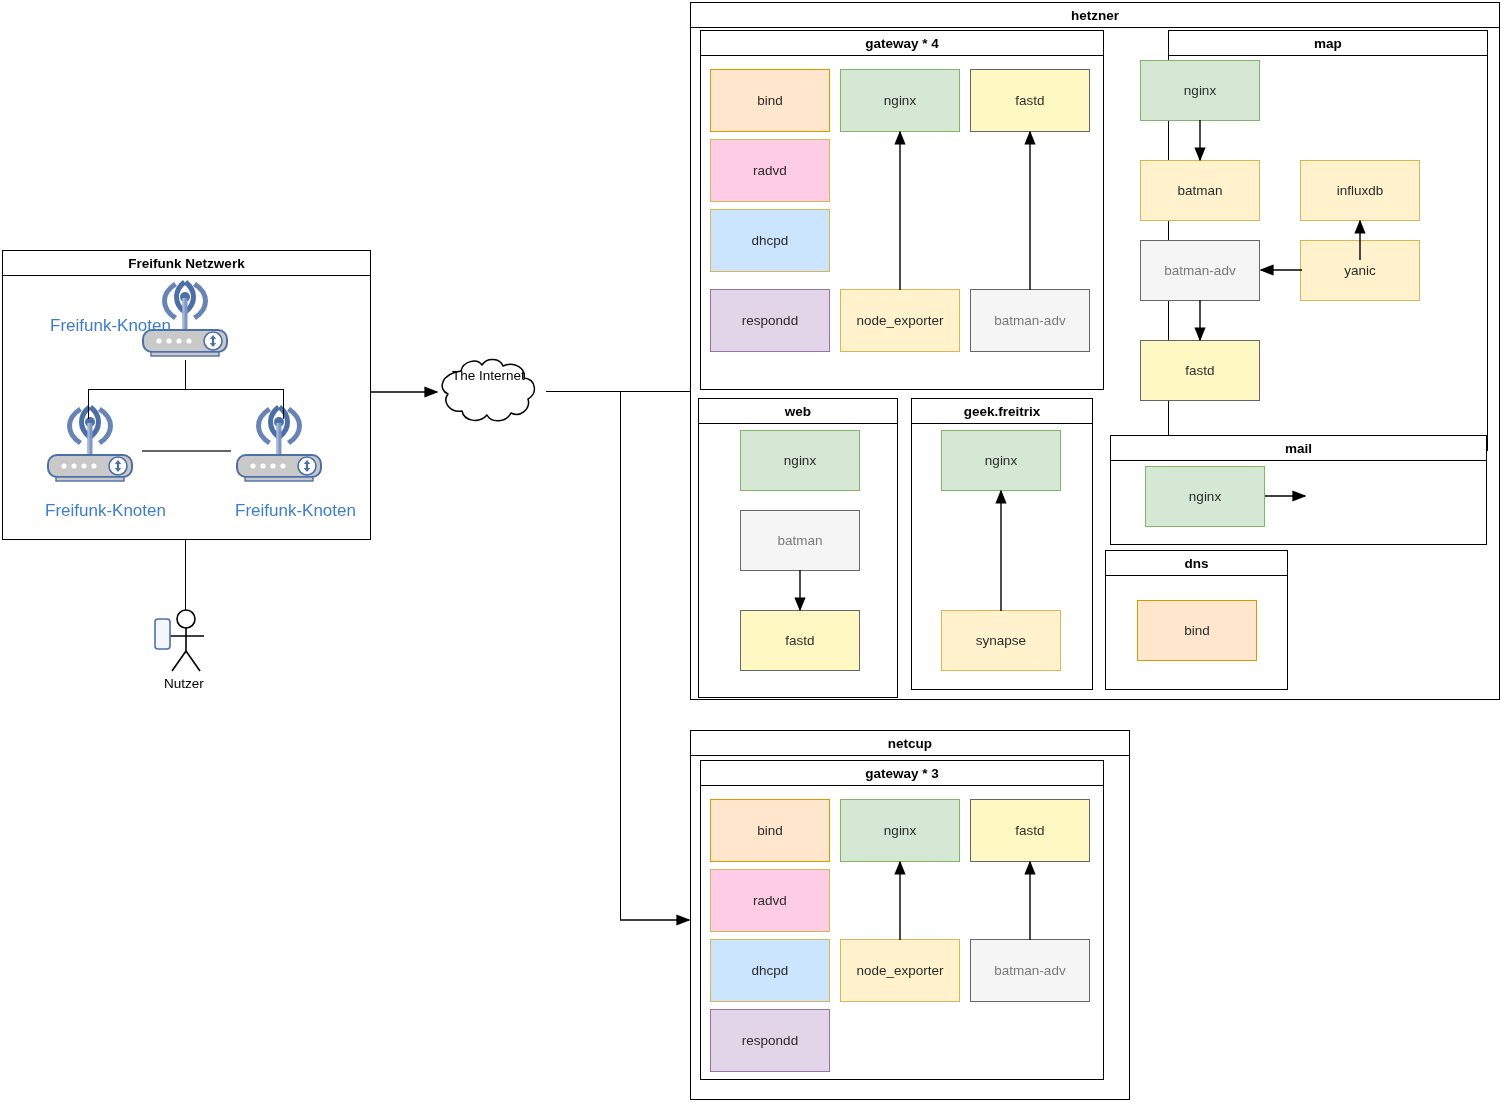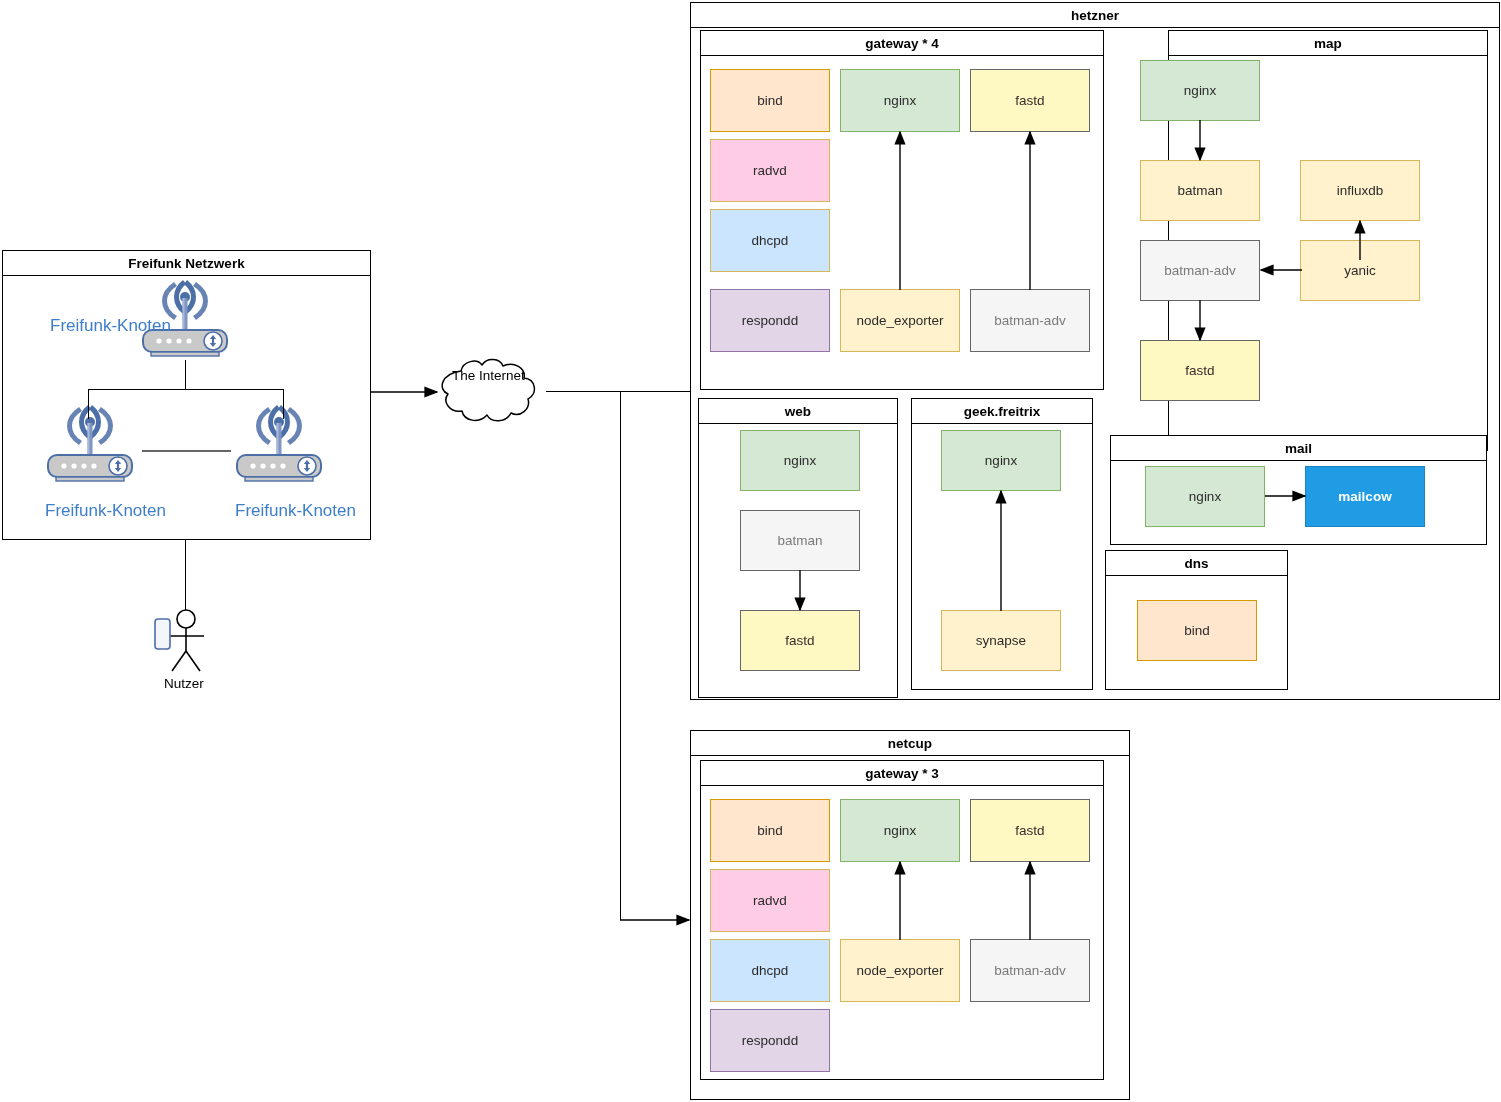--- a/index.html
+++ b/index.html
@@ -309,21 +309,20 @@
         <marker id="a10" markerWidth="10" markerHeight="8" refX="9" refY="4" orient="auto">
       <path d="M0,0 L10,4 L0,8 z" fill="#000"></path>
         </marker>
       </defs>
   </svg>
 
   <div class="abs group" style="left:1110px;top:435px;width:377px;height:110px;">
     <div class="grp-title">mail</div>
   </div>
   <div class="abs node n-green" style="left:1145px;top:466px;width:120px;height:61px;">nginx</div>
-  <div class="abs node n-cyan" style="left:1305px;top:466px;width:120px;height:61px;">mailcow</div>
   <svg class="abs" style="left:1263px;top:489px;" width="46" height="16">
     <line x1="2" y1="7" x2="42" y2="7" stroke="#000" stroke-width="1.4" marker-end="url(#a11)"></line>
     <defs>
         <marker id="a11" markerWidth="10" markerHeight="8" refX="9" refY="4" orient="auto">
       <path d="M0,0 L10,4 L0,8 z" fill="#000"></path>
         </marker>
       </defs>
   </svg>
 
   <div class="abs group" style="left:1105px;top:550px;width:183px;height:140px;">

